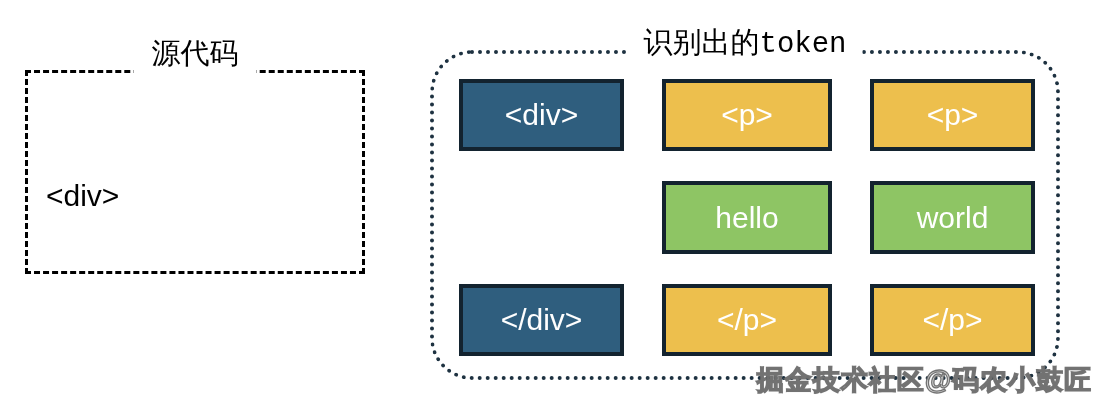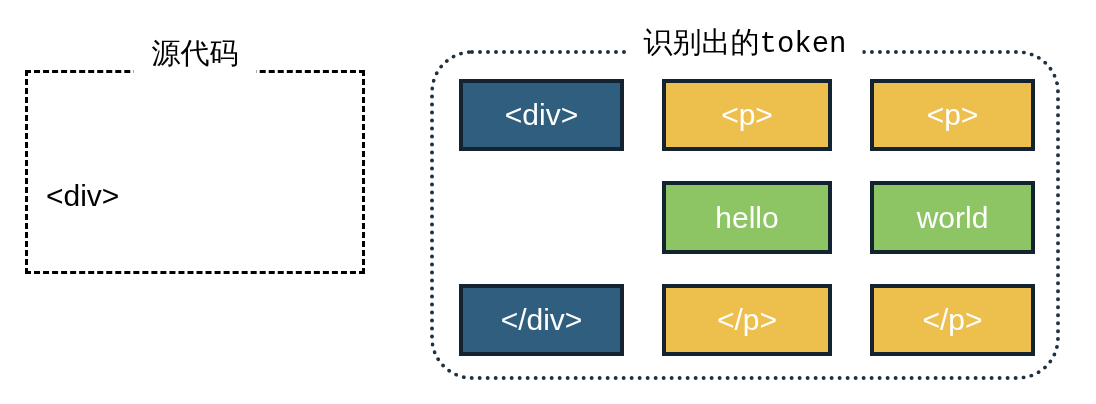--- a/index.html
+++ b/index.html
@@ -125,14 +125,15 @@
       <div class="token tok-yellow r1c2">&lt;p&gt;</div>
       <div class="token tok-yellow r1c3">&lt;p&gt;</div>
       <div class="token tok-green r2c2">hello</div>
       <div class="token tok-green r2c3">world</div>
       <div class="token tok-blue r3c1">&lt;/div&gt;</div>
       <div class="token tok-yellow r3c2">&lt;/p&gt;</div>
       <div class="token tok-yellow r3c3">&lt;/p&gt;</div>
     </div>
   </div>
 
+  <div class="watermark">掘金技术社区@码农小鼓匠</div>
 
 </div>
 
 </body></html>

